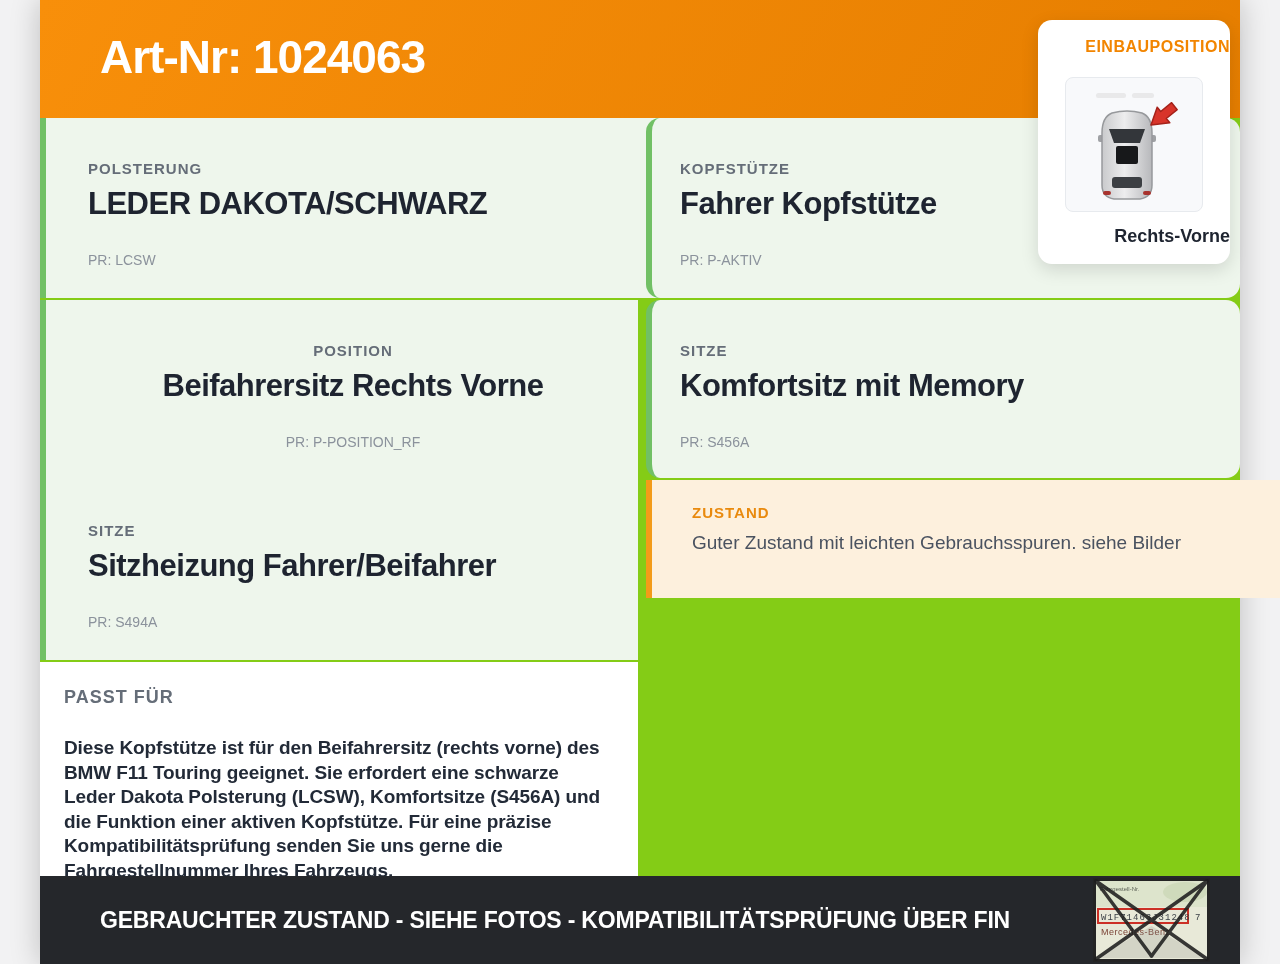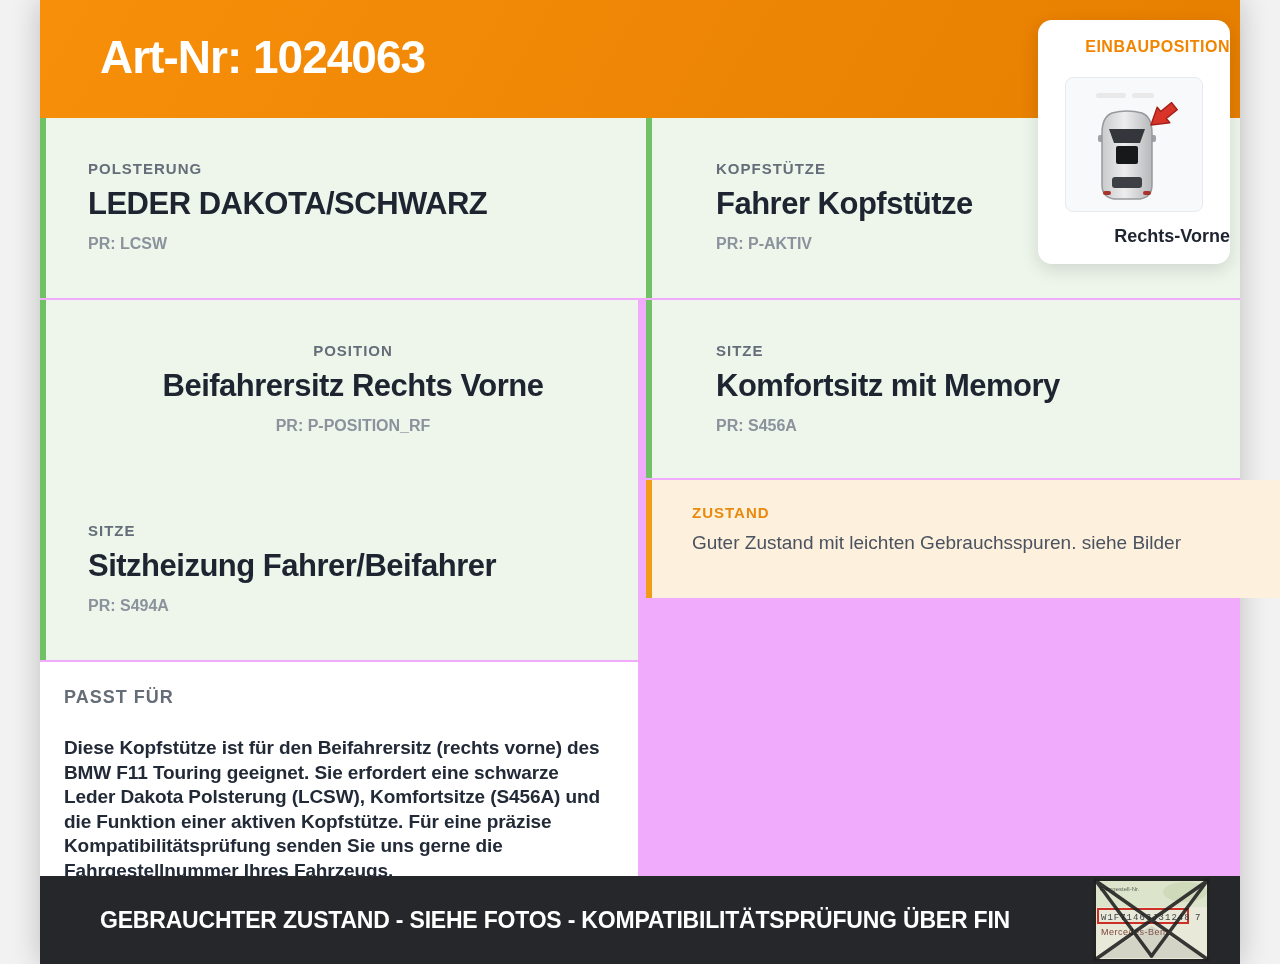--- a/index.html
+++ b/index.html
@@ -16,34 +16,34 @@
     --title-dark:#1e2430;
     --pr-gray:#8b929c;
     --body-gray:#4a5260;
     --passt-text:#222a37;
     --footer-bg:#25272b;
   }
   *{margin:0;padding:0;box-sizing:border-box;}
   html,body{width:1280px;height:964px;overflow:hidden;}
   body{font-family:"Liberation Sans","DejaVu Sans",sans-serif;background:var(--page-bg);}
   .page{position:relative;width:1280px;height:964px;background:var(--page-bg);}
-  .content{position:absolute;left:40px;top:0;width:1200px;height:964px;background:#f0abfc;
+  .content{position:absolute;left:40px;top:0;width:1200px;height:964px;background:#84cc16;
            box-shadow:0 0 28px rgba(0,0,0,.22);}
   
   .hero{position:absolute;left:0;top:0;width:1200px;height:118px;
         background:linear-gradient(120deg,var(--header-grad-a),var(--header-grad-b));}
   .hero h1{position:absolute;left:60px;top:30px;font-size:46px;font-weight:700;color:#ffffff;
            letter-spacing:-1px;}
   
   .card{position:absolute;background:var(--green-bg);border-left:6px solid var(--green-border);
         padding:42px 20px 0 42px;}
   .card .lbl{font-size:15px;font-weight:700;letter-spacing:1px;color:var(--label-gray);}
   .card .ttl{font-size:31px;font-weight:700;letter-spacing:-0.5px;color:var(--title-dark);margin-top:9px;}
-  .card .pr{font-size:16px;font-weight:700;color:var(--pr-gray);margin-top:13px;}
-  .col-r{padding-left:64px;}
+  .card .pr{font-size:14px;font-weight:400;color:var(--pr-gray);margin-top:30px;}
+  .col-r{padding-left:28px;border-radius:14px;}
   .card-l1{left:0;   top:118px;width:678px;height:180px;}
   .card-r1{left:606px;top:118px;width:594px;height:180px;}
   .card-l2{left:0;   top:300px;width:598px;height:226px;text-align:center;}
   .card-r2{left:606px;top:300px;width:594px;height:178px;}
   .card-l3{left:0;   top:480px;width:598px;height:180px;}
   
   .zustand{position:absolute;left:606px;top:480px;width:680px;height:118px;
            background:var(--zustand-bg);border-left:6px solid var(--zustand-border);
            padding:24px 30px 0 40px;}
   .zustand .lbl{font-size:15px;font-weight:700;letter-spacing:1px;color:var(--zustand-label);}

